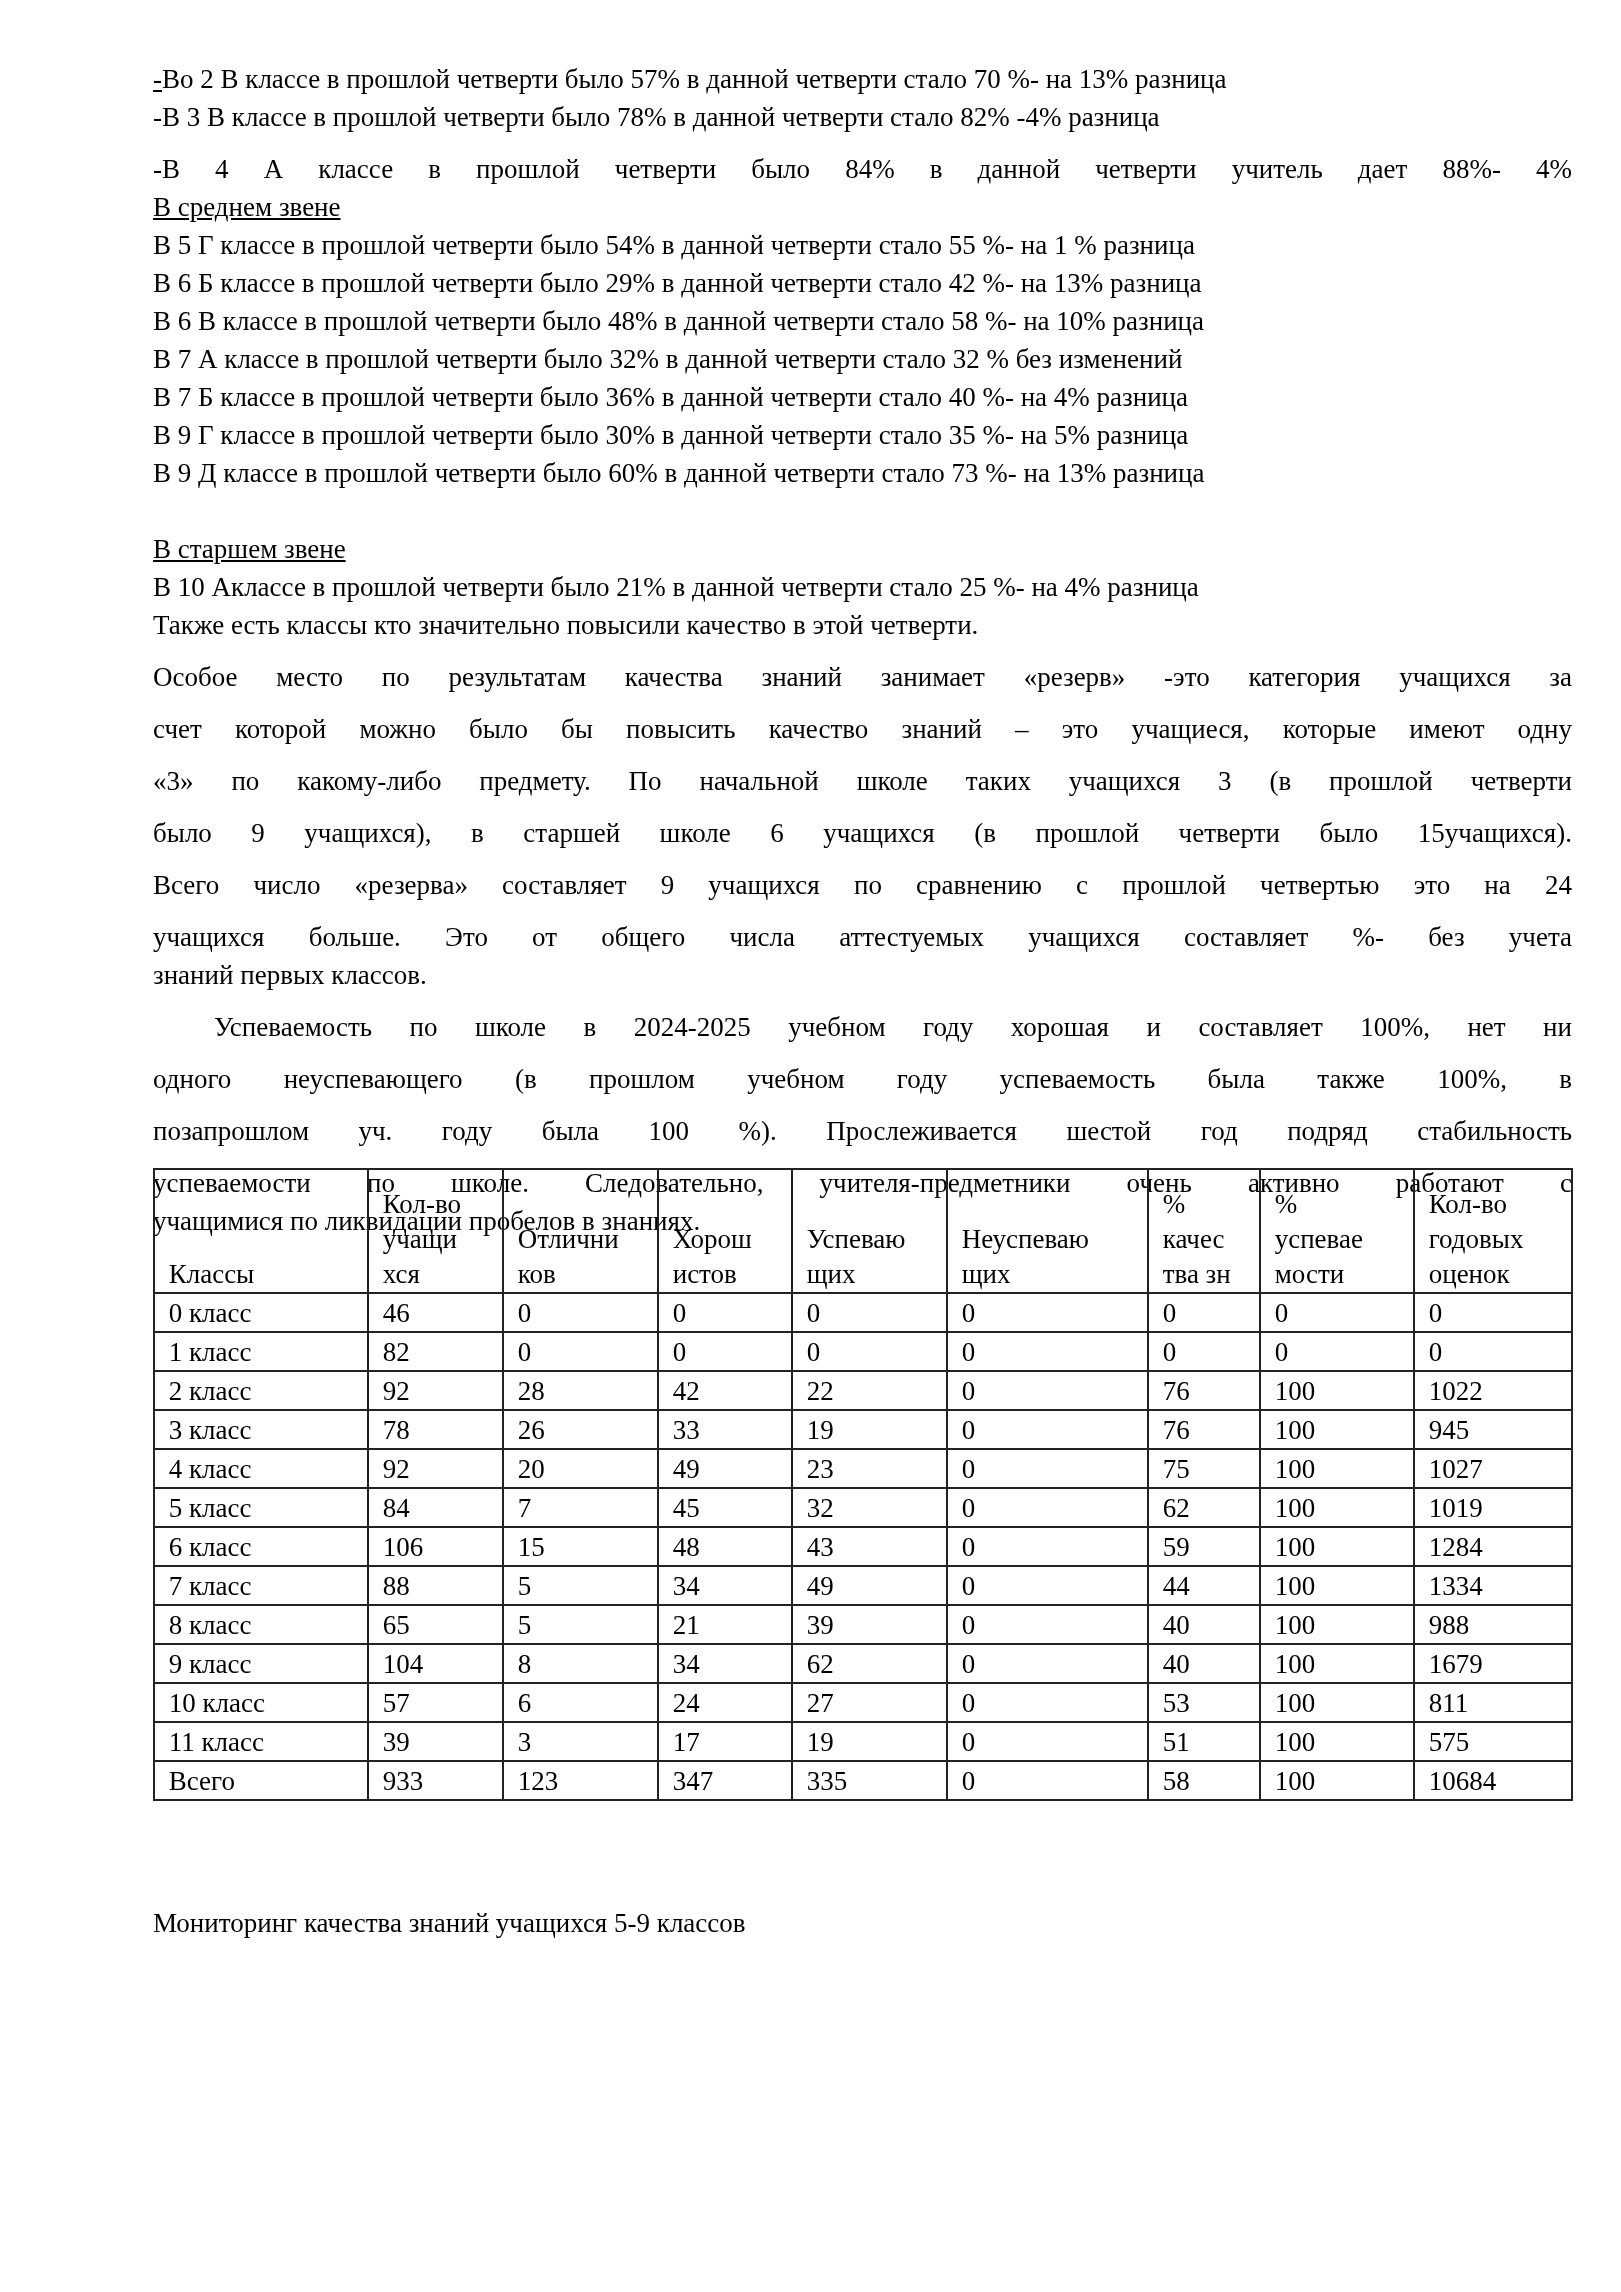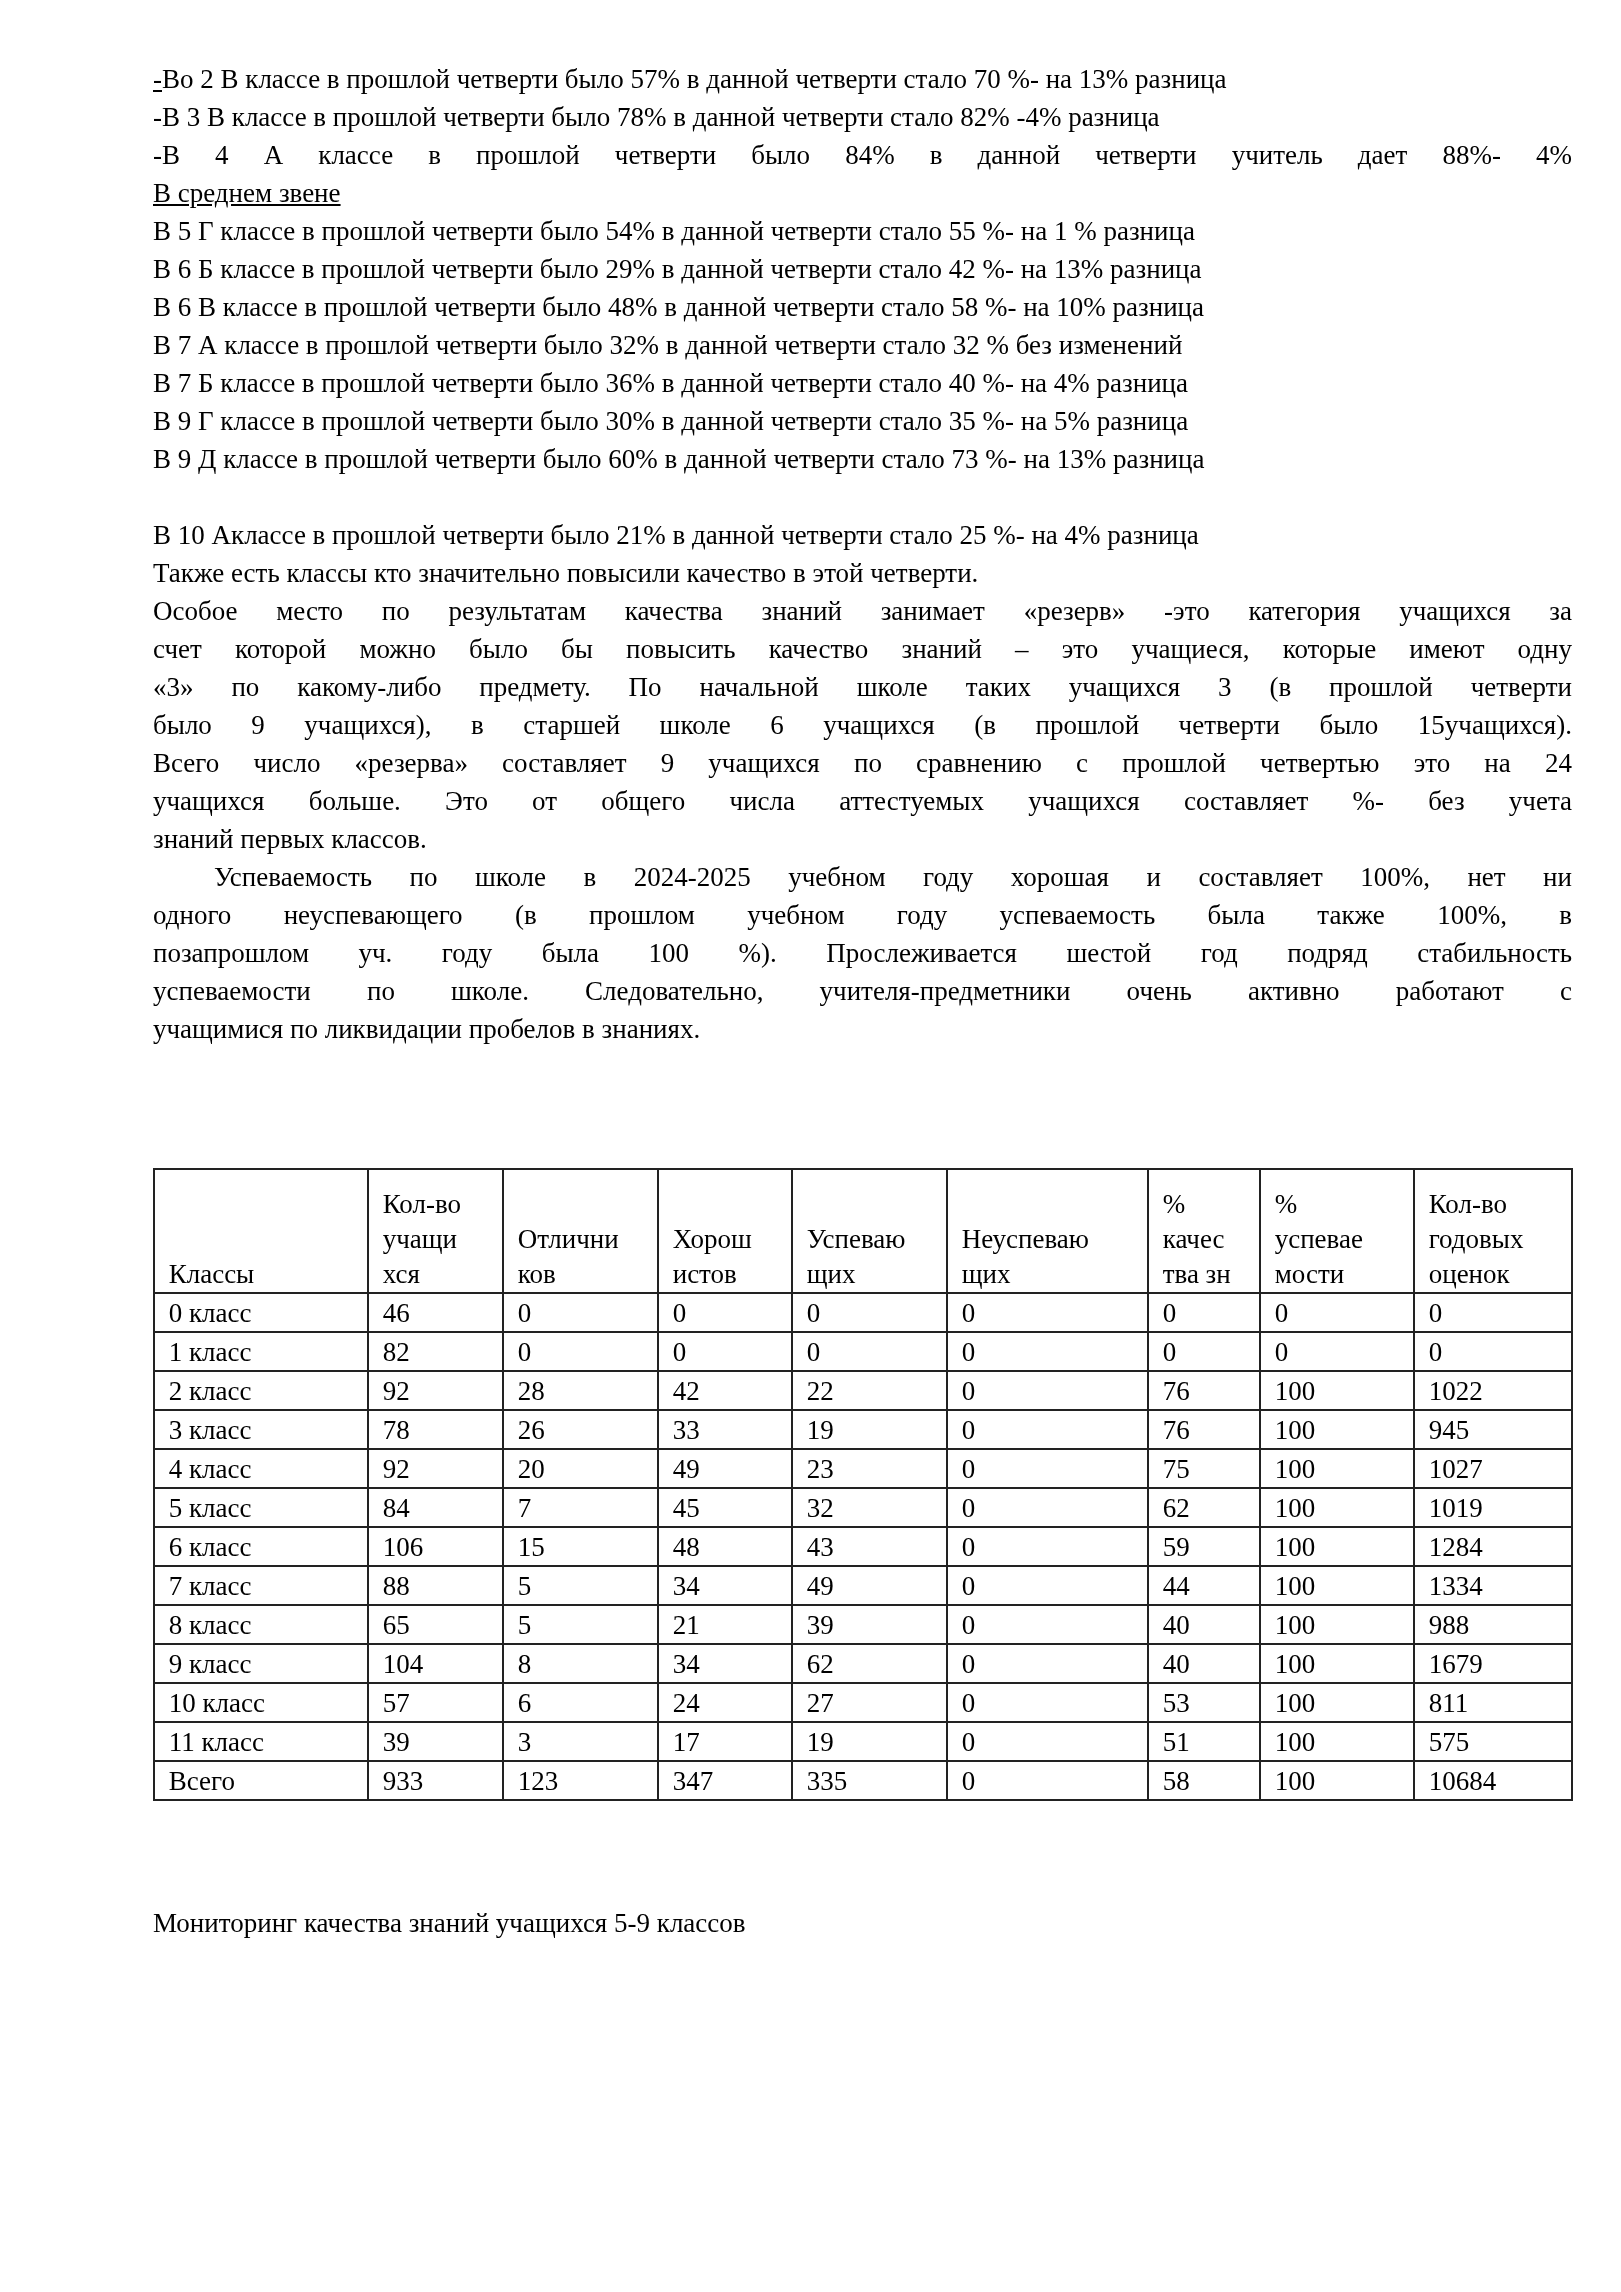--- a/index.html
+++ b/index.html
@@ -4,21 +4,21 @@
 <style>
   html, body { margin: 0; padding: 0; background: #ffffff; }
   body {
     width: 1621px; height: 2293px; position: relative; overflow: hidden;
     font-family: "Liberation Serif", "DejaVu Serif", serif;
     color: #000000;
     font-size: 27px;
   }
   .page { position: absolute; left: 153px; top: 60px; width: 1419px; }
   .line { height: 38px; line-height: 38px; white-space: nowrap; }
-  .just { text-align: justify; text-align-last: justify; white-space: normal; }
+  .just { text-align: justify; text-align-last: justify; white-space: normal; margin-top: 14px; }
   .u { text-decoration: underline; }
   .indent { padding-left: 61px; }
   .blank { height: 38px; }
   table.stats {
     position: absolute; left: 153px; top: 1168px; width: 1417px;
     border-collapse: collapse; table-layout: fixed;
     font-size: 27px;
   }
   table.stats td, table.stats th {
     border: 2px solid #222222; padding: 0 0 0 13.7px; text-align: left;
@@ -40,20 +40,21 @@
   <div class="line u">В среднем звене</div>
   <div class="line">В 5 Г классе в прошлой четверти было 54% в данной четверти стало 55 %- на 1 % разница</div>
   <div class="line">В 6 Б классе в прошлой четверти было 29% в данной четверти стало 42 %- на 13% разница</div>
   <div class="line">В 6 В классе в прошлой четверти было 48% в данной четверти стало 58 %- на 10% разница</div>
   <div class="line">В 7 А классе в прошлой четверти было 32% в данной четверти стало 32 % без изменений</div>
   <div class="line">В 7 Б классе в прошлой четверти было 36% в данной четверти стало 40 %- на 4% разница</div>
   <div class="line">В 9 Г  классе в прошлой четверти было 30% в данной четверти стало 35 %- на 5% разница</div>
   <div class="line">В 9 Д  классе в прошлой четверти было 60% в данной четверти стало 73 %- на 13% разница</div>
   <div class="blank"></div>
 
+  <div class="line u">В старшем звене</div>
   <div class="line">В 10 Аклассе в прошлой четверти было 21% в данной четверти стало 25 %- на 4% разница</div>
   <div class="line">Также есть классы кто значительно повысили качество в этой четверти.</div>
 
   <div>
     <div class="line just">Особое место по результатам качества знаний занимает «резерв» -это категория учащихся за</div>
     <div class="line just">счет которой можно было бы повысить качество знаний – это учащиеся, которые имеют одну</div>
     <div class="line just">«3» по какому-либо предмету. По начальной школе таких учащихся 3 (в прошлой четверти</div>
     <div class="line just">было 9 учащихся), в старшей школе 6 учащихся (в прошлой четверти было 15учащихся).</div>
     <div class="line just">Всего число «резерва» составляет 9 учащихся по сравнению с прошлой четвертью это на 24</div>
     <div class="line just">учащихся больше. Это от общего числа аттестуемых учащихся составляет %- без учета</div>

